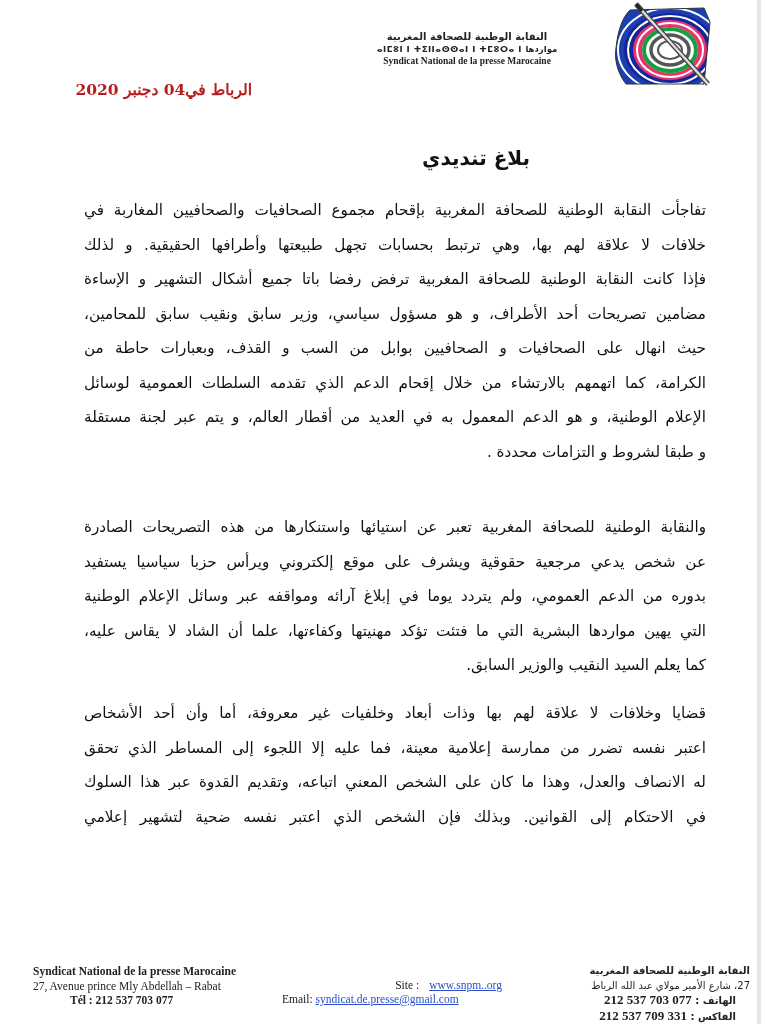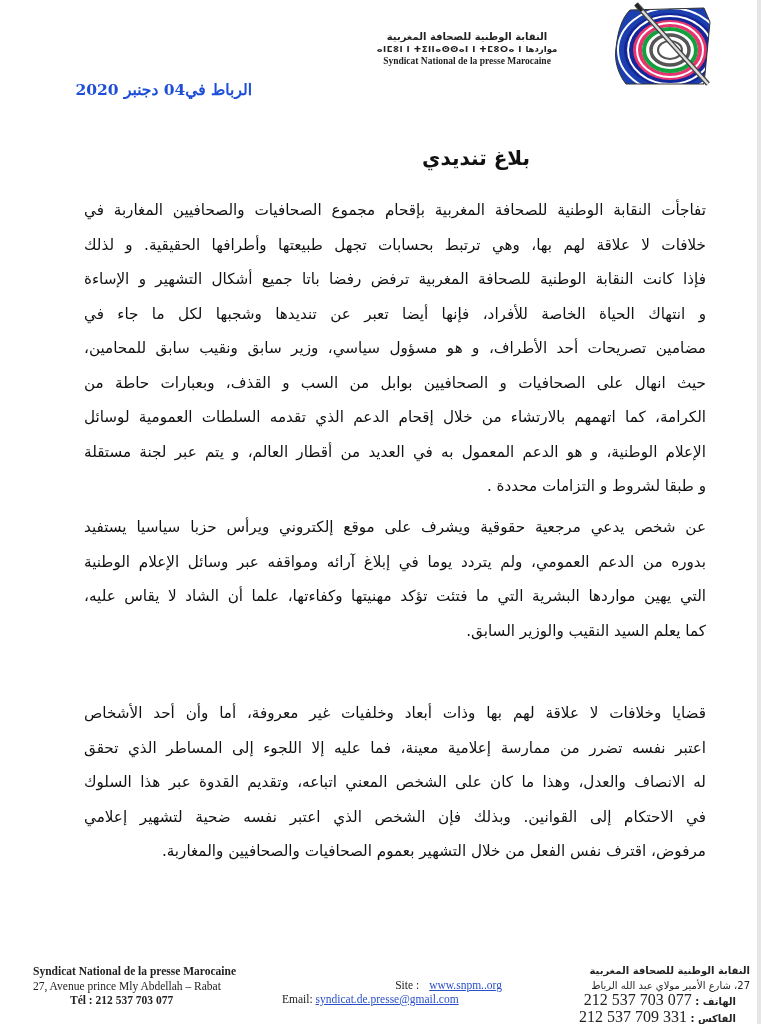--- a/index.html
+++ b/index.html
@@ -65,21 +65,21 @@
     .date-line {
       position: absolute;
       top: 80px;
       left: 92px;
       width: 160px;
       direction: rtl;
       text-align: left;
       font-family: "DejaVu Serif", serif;
       font-weight: bold;
       font-size: 15.5px;
-      color: #1d4ed8;
+      color: #b91c1c;
       white-space: nowrap;
     }
     
     .doc-title {
       position: absolute;
       top: 146px;
       left: 230px;
       width: 300px;
       text-align: right;
       direction: rtl;
@@ -159,22 +159,22 @@
       line-height: 14.5px;
       color: #222;
     }
     .footer-right .fr-name { font-weight: bold; }
     .footer-right .fr-tel, .footer-right .fr-fax {
       font-weight: bold;
       padding-right: 14px;
     }
     .footer-right .num {
       font-family: "Liberation Serif", serif;
-      font-size: 16px;
-      font-weight: normal;
+      font-size: 13px;
+      font-weight: bold;
       direction: ltr;
       unicode-bidi: embed;
     }
   </style>
 </head>
 <body>
 
 <div class="right-edge"></div>
 
 <div class="header-text">
@@ -212,41 +212,40 @@
 <div class="date-line">
   <span>الرباط في</span><span>04</span> <span>دجنبر 2020</span>
 </div>
 
 <div class="doc-title">بلاغ تنديدي</div>
 
 <div class="body-text p1">
   <span class="line">تفاجأت النقابة الوطنية للصحافة المغربية بإقحام مجموع الصحافيات والصحافيين المغاربة في</span>
   <span class="line">خلافات لا علاقة لهم بها، وهي ترتبط بحسابات تجهل طبيعتها وأطرافها الحقيقية. و لذلك</span>
   <span class="line">فإذا كانت النقابة الوطنية للصحافة المغربية ترفض رفضا باتا جميع أشكال التشهير و الإساءة</span>
-  <span class="line">و انتهاك الحياة الخاصة للأفراد، فإنها أيضا تعبر عن تنديدها وشجبها لكل ما جاء في</span>
   <span class="line">مضامين تصريحات أحد الأطراف، و هو مسؤول سياسي، وزير سابق ونقيب سابق للمحامين،</span>
   <span class="line">حيث انهال على الصحافيات و الصحافيين بوابل من السب و القذف، وبعبارات حاطة من</span>
   <span class="line">الكرامة، كما اتهمهم بالارتشاء من خلال إقحام الدعم الذي تقدمه السلطات العمومية لوسائل</span>
   <span class="line">الإعلام الوطنية، و هو الدعم المعمول به في العديد من أقطار العالم، و يتم عبر لجنة مستقلة</span>
   <span class="line last">و طبقا لشروط و التزامات محددة .</span>
 </div>
 
 <div class="body-text p2">
+  <span class="line">والنقابة الوطنية للصحافة المغربية تعبر عن استيائها واستنكارها من هذه التصريحات الصادرة</span>
   <span class="line">عن شخص يدعي مرجعية حقوقية ويشرف على موقع إلكتروني ويرأس حزبا سياسيا يستفيد</span>
   <span class="line">بدوره من الدعم العمومي، ولم يتردد يوما في إبلاغ آرائه ومواقفه عبر وسائل الإعلام الوطنية</span>
   <span class="line">التي يهين مواردها البشرية التي ما فتئت تؤكد مهنيتها وكفاءتها، علما أن الشاد لا يقاس عليه،</span>
   <span class="line last">كما يعلم السيد النقيب والوزير السابق.</span>
 </div>
 
 <div class="body-text p3">
   <span class="line">قضايا وخلافات لا علاقة لهم بها وذات أبعاد وخلفيات غير معروفة، أما وأن أحد الأشخاص</span>
   <span class="line">اعتبر نفسه تضرر من ممارسة إعلامية معينة، فما عليه إلا اللجوء إلى المساطر الذي تحقق</span>
   <span class="line">له الانصاف والعدل، وهذا ما كان على الشخص المعني اتباعه، وتقديم القدوة عبر هذا السلوك</span>
   <span class="line">في الاحتكام إلى القوانين. وبذلك فإن الشخص الذي اعتبر نفسه ضحية لتشهير إعلامي</span>
-  <span class="line last">مرفوض، اقترف نفس الفعل من خلال التشهير بعموم الصحافيات والصحافيين والمغاربة.</span>
 </div>
 
 <div class="footer-left">
   <div class="fl-name">Syndicat National de la presse Marocaine</div>
   <div class="fl-address">27, Avenue prince Mly Abdellah – Rabat</div>
   <div class="fl-tel">Tél  : 212 537 703 077</div>
 </div>
 
 <div class="footer-mid">
   <div class="fm-site">

